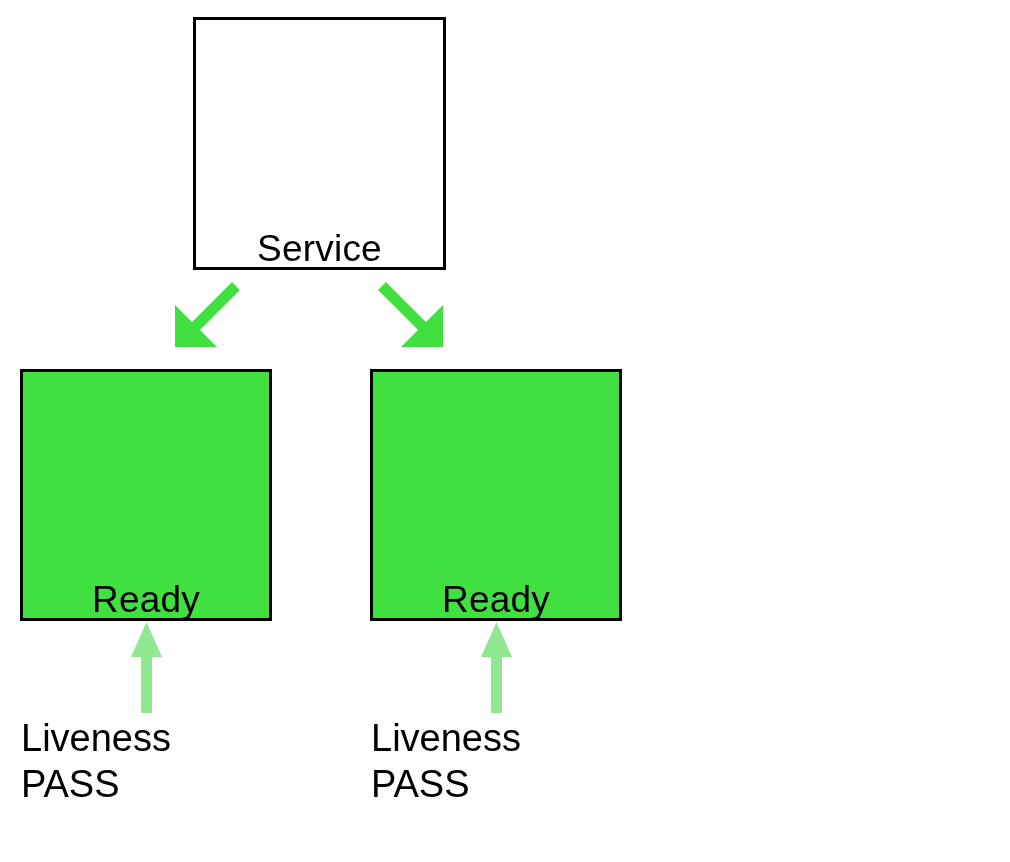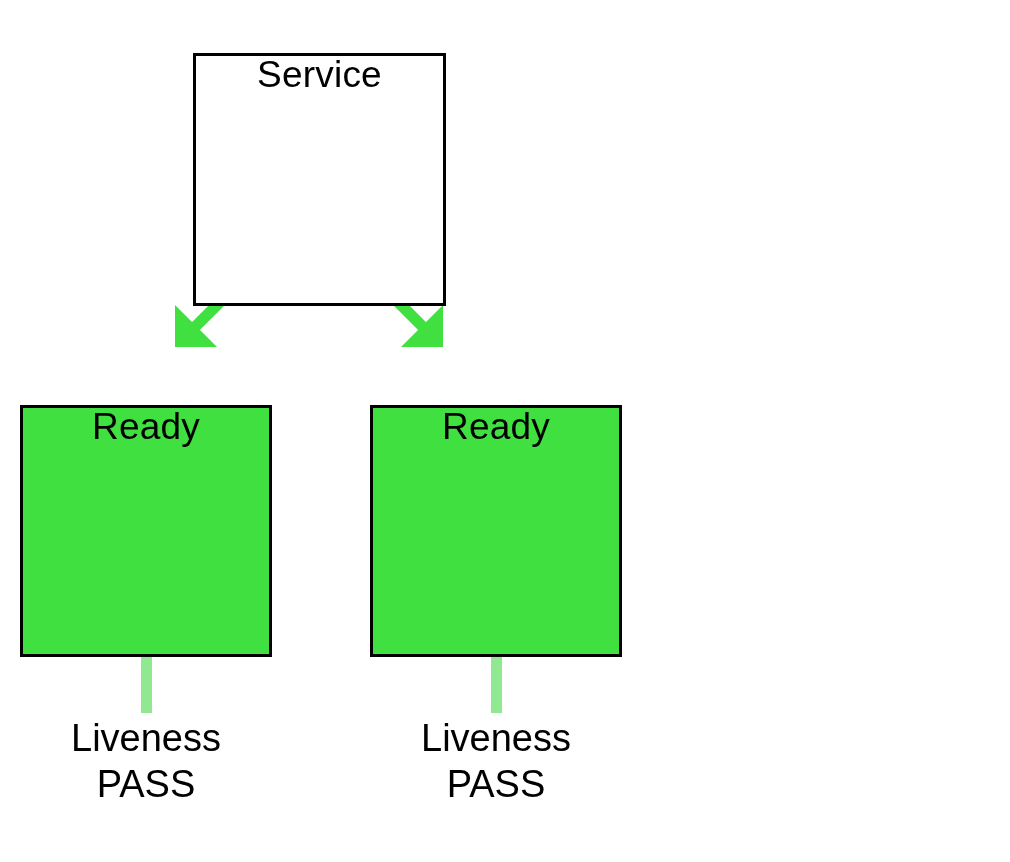--- a/index.html
+++ b/index.html
@@ -16,23 +16,22 @@
     width: 1010px;
     height: 862px;
     background: #ffffff;
     overflow: hidden;
   }
   .node {
     position: absolute;
     box-sizing: border-box;
     border: 3px solid #000000;
     display: flex;
-    align-items: flex-start;
+    align-items: flex-end;
     justify-content: center;
-    margin-top: 36px;
   }
   .node-label {
     font-family: "Liberation Sans", sans-serif;
     font-size: 37px;
     color: #000000;
     line-height: 1;
     letter-spacing: 0.2px;
     white-space: nowrap;
   }
   #service-node {
@@ -63,21 +62,21 @@
     width: 1010px;
     height: 862px;
     pointer-events: none;
   }
   .caption {
     position: absolute;
     font-family: "Liberation Sans", sans-serif;
     font-size: 38px;
     color: #000000;
     line-height: 1.22;
-    text-align: center;
+    text-align: left;
     white-space: pre-line;
   }
   #caption-left {
     left: 21px;
     top: 715px;
     width: 250px;
   }
   #caption-right {
     left: 371px;
     top: 715px;

